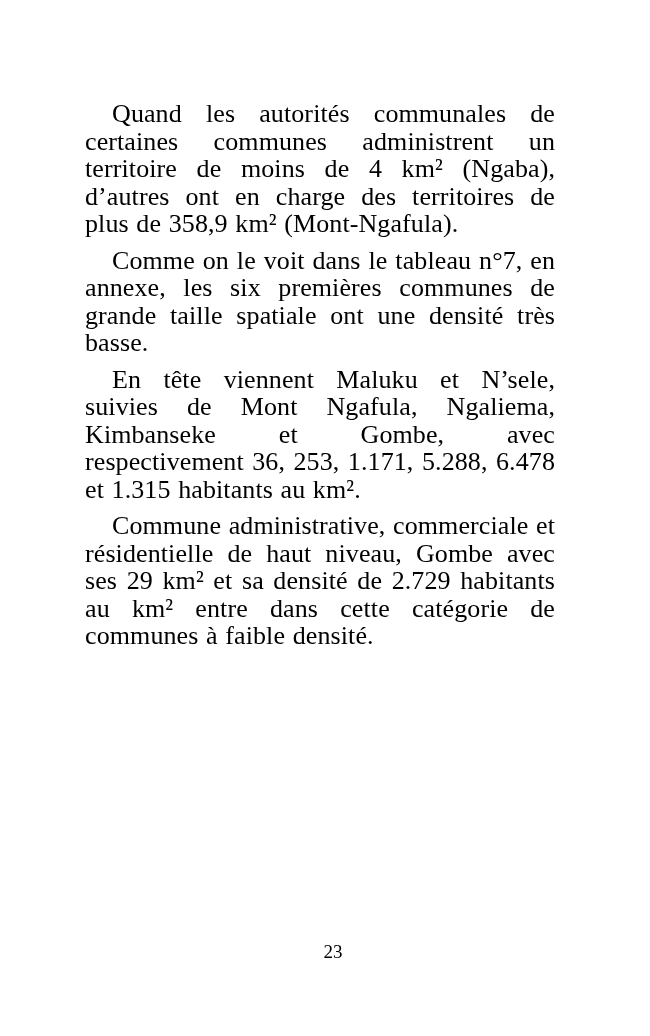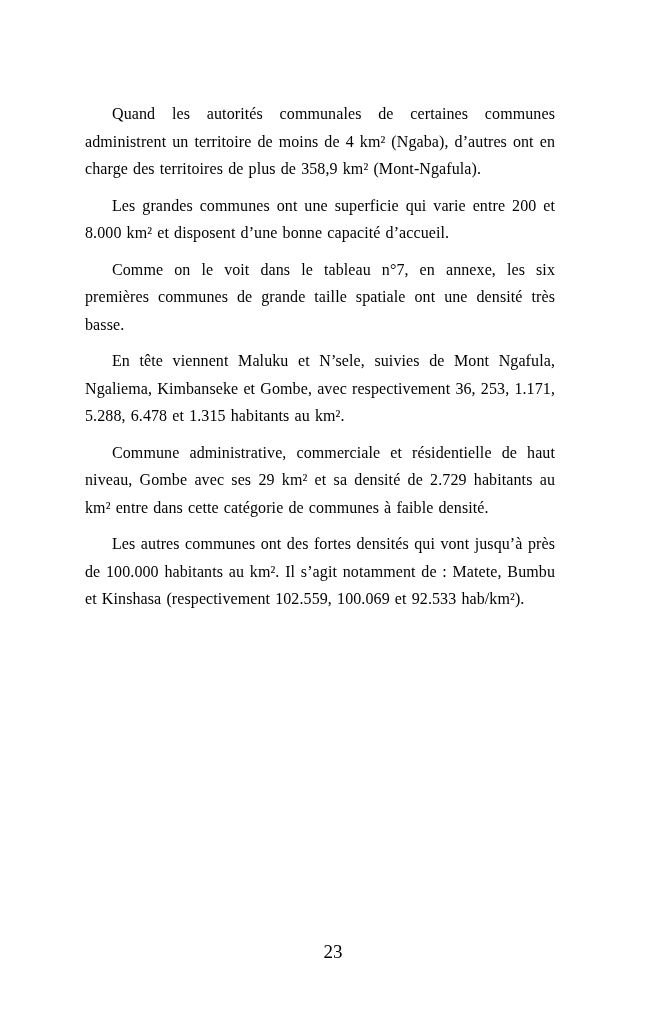--- a/index.html
+++ b/index.html
@@ -24,21 +24,21 @@
     background: #ffffff;
   }
   .text-block {
     position: absolute;
     top: 100px;
     left: 85px;
     width: 482px;
   }
   .text-block p {
     margin: 0 12px 9px 0;
-    font-size: 16px;
+    font-size: 26px;
     line-height: 27.5px;
     text-align: justify;
     text-indent: 27px;
     letter-spacing: 0.1px;
     word-spacing: 1px;
   }
   .page-number {
     position: absolute;
     bottom: 72px;
     left: 8px;
@@ -47,20 +47,18 @@
     font-size: 19px;
     line-height: 24px;
   }
 </style>
 </head>
 <body>
 
 <div class="page">
   <div class="text-block">
     <p>Quand les autorités communales de certaines communes administrent un territoire de moins de 4 km² (Ngaba), d’autres ont en charge des territoires de plus de 358,9 km² (Mont-Ngafula).</p>
-    <p>Les grandes communes ont une superficie qui varie entre 200 et 8.000 km² et disposent d’une bonne capacité d’accueil.</p>
     <p>Comme on le voit dans le tableau n°7, en annexe, les six premières communes de grande taille spatiale ont une densité très basse.</p>
     <p>En tête viennent Maluku et N’sele, suivies de Mont Ngafula, Ngaliema, Kimbanseke et Gombe, avec respectivement 36, 253, 1.171, 5.288, 6.478 et 1.315 habitants au km².</p>
     <p>Commune administrative, commerciale et résidentielle de haut niveau, Gombe avec ses 29 km² et sa densité de 2.729 habitants au km² entre dans cette catégorie de communes à faible densité.</p>
-    <p>Les autres communes ont des fortes densités qui vont jusqu’à près de 100.000 habitants au km². Il s’agit notamment de : Matete, Bumbu et Kinshasa (respectivement 102.559, 100.069 et 92.533 hab/km²).</p>
   </div>
   <div class="page-number">23</div>
 </div>
 
 </body></html>

